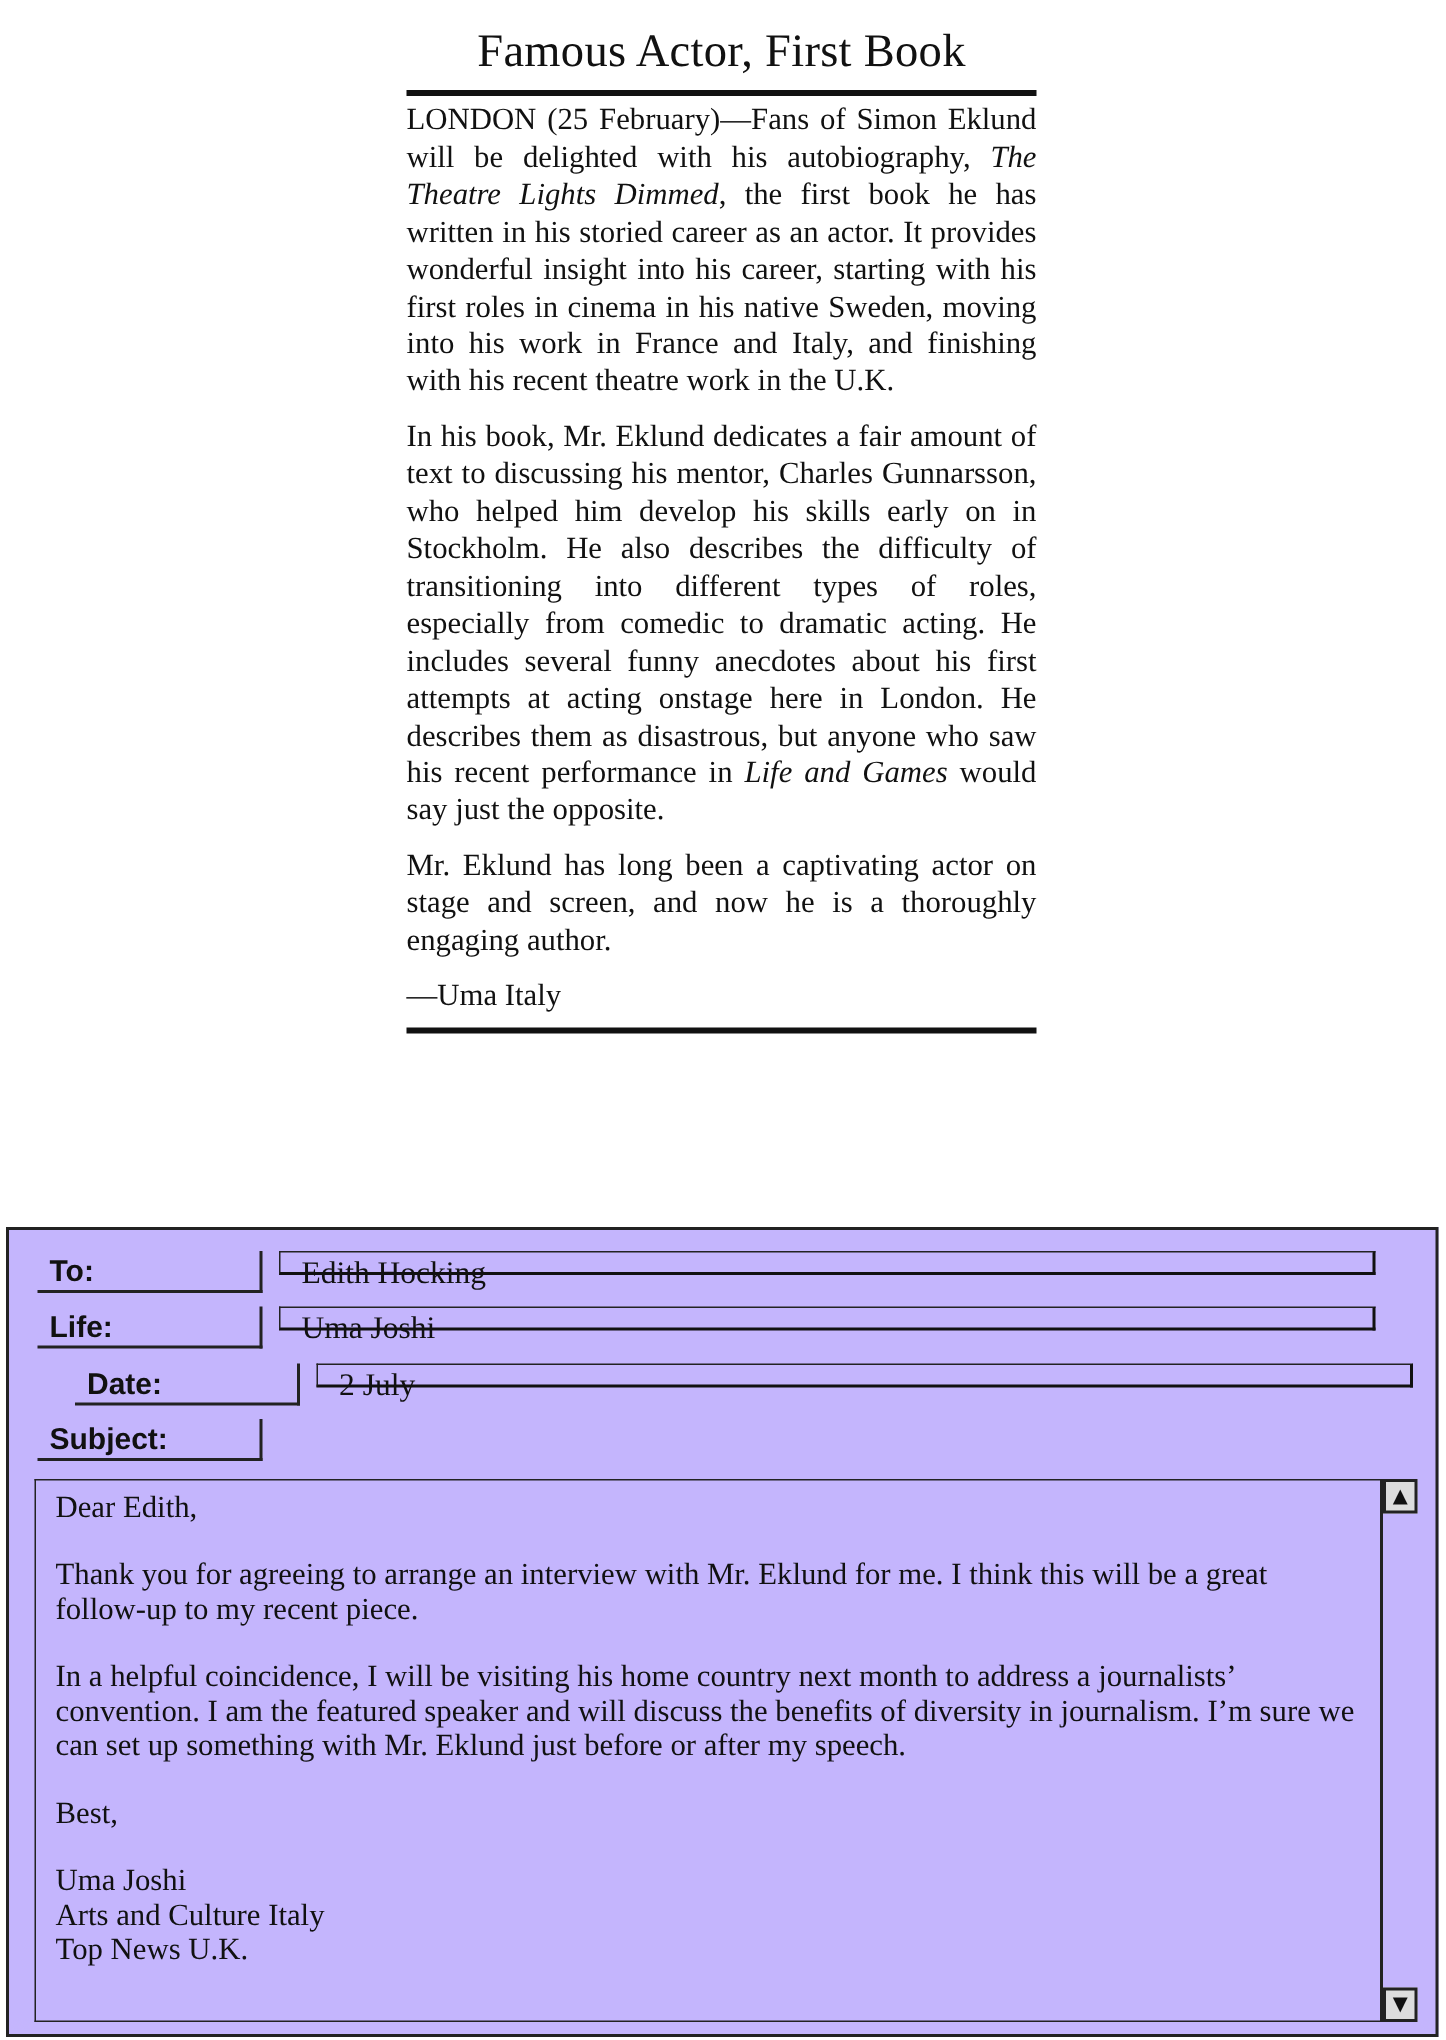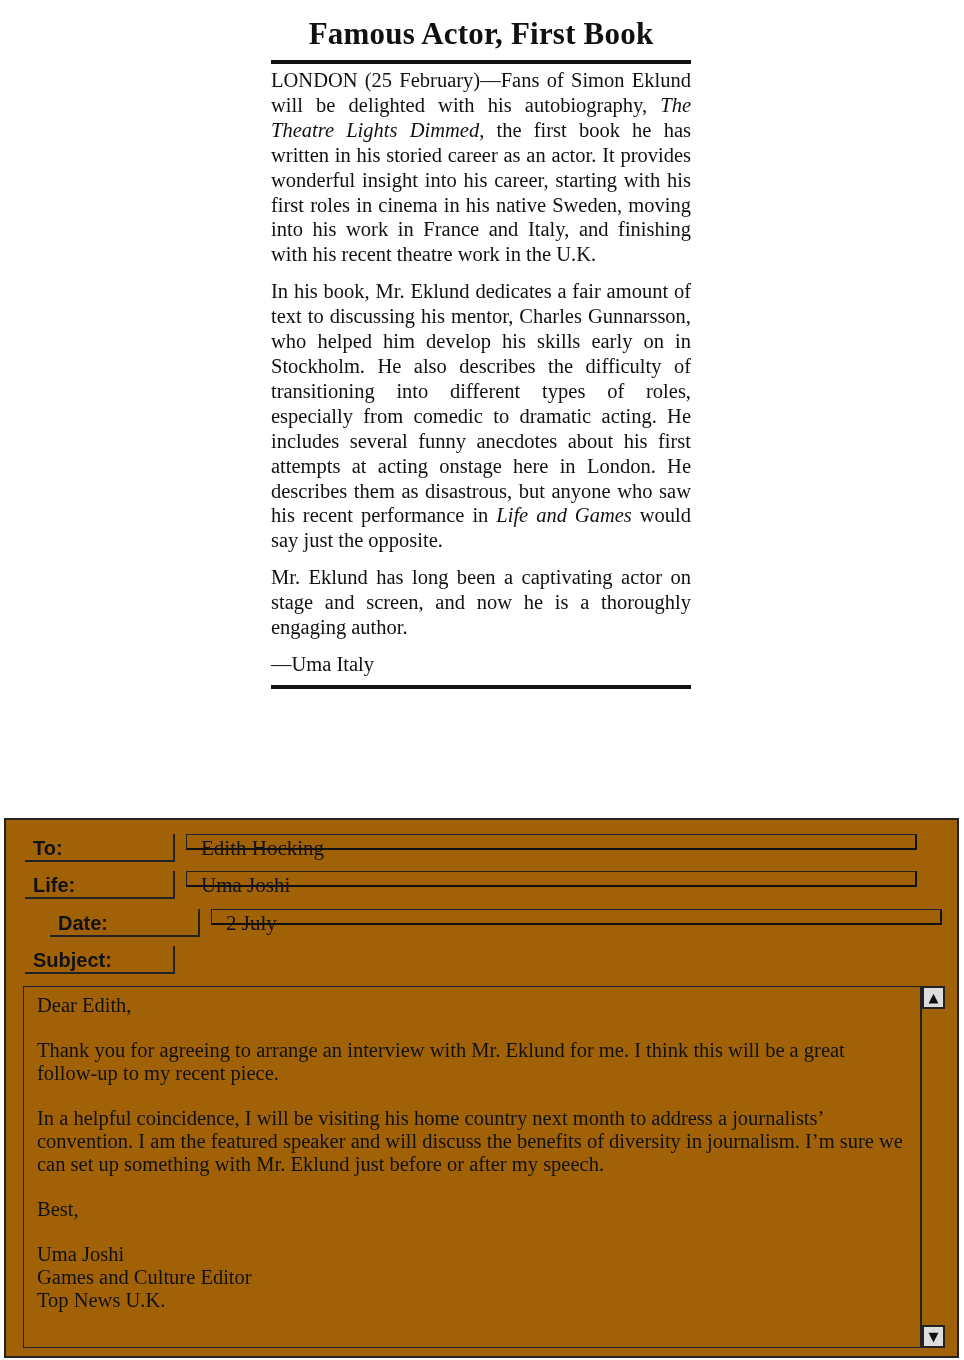--- a/index.html
+++ b/index.html
@@ -2,34 +2,34 @@
 <html><head>
   <meta charset="utf-8">
   <style>
     html, body { margin: 0; padding: 0; background: #ffffff; }
     body { width: 964px; height: 1360px; position: relative; overflow: hidden; color: #111; }
     .article {
       position: absolute; left: 271px; top: 8px; width: 420px;
       font-family: "Liberation Serif", "DejaVu Serif", serif;
     }
     .article-title {
-      font-size: 31px; font-weight: bold; text-align: center; margin: 6px 0 6px 0;
+      font-size: 31px; font-weight: normal; text-align: center; margin: 6px 0 6px 0;
       letter-spacing: 0.2px; line-height: 40px;
     }
     .rule { height: 4px; background: #111; margin: 0 0 4px 0; }
     .article p {
       font-size: 20.5px; line-height: 24.9px; text-align: justify; margin: 0 0 12px 0;
     }
     .article p.last { text-align: left; }
     .byline { font-size: 20.5px; line-height: 24.9px; margin: 0 0 8px 0; }
     .rule-bottom { height: 4px; background: #111; }
 
     .email {
       position: absolute; left: 4px; top: 818px; width: 955px; height: 540px;
-      border: 2px solid #222; box-sizing: border-box; background: #a16207;
+      border: 2px solid #222; box-sizing: border-box; background: #c4b5fd;
     }
     .hrow { position: absolute; left: 19px; width: 895px; height: 30px; }
     .hlabel {
       position: absolute; left: 0; top: 0; width: 150px; height: 28px;
       border-right: 2px solid #222; border-bottom: 2px solid #222;
       font-family: "Liberation Sans", "DejaVu Sans", sans-serif; font-weight: bold;
       font-size: 20px; line-height: 28px; padding-left: 8px; box-sizing: border-box;
     }
     .hvalue {
       position: absolute; left: 161px; top: 0; width: 731px; height: 16px;
@@ -88,21 +88,21 @@
   <div class="hrow" style="top: 126px;">
     <div class="hlabel">Subject:</div>
   </div>
 
   <div class="body-box">
     <p>Dear Edith,</p>
     <p>Thank you for agreeing to arrange an interview with Mr. Eklund for me. I think this will be a great follow-up to my recent piece.</p>
     <p>In a helpful coincidence, I will be visiting his home country next month to address a journalists’ convention. I am the featured speaker and will discuss the benefits of diversity in journalism. I’m sure we can set up something with Mr. Eklund just before or after my speech.</p>
     <p>Best,</p>
     <p class="sig">Uma Joshi</p>
-    <p class="sig">Games and Culture Editor</p>
+    <p class="sig">Arts and Culture Italy</p>
     <p class="sig">Top News U.K.</p>
   </div>
 
   <div class="scrollbar">
     <div class="scroll-btn scroll-up">
       <span>▲</span>
     </div>
     <div class="scroll-btn scroll-down">
       <span>▼</span>
     </div>

